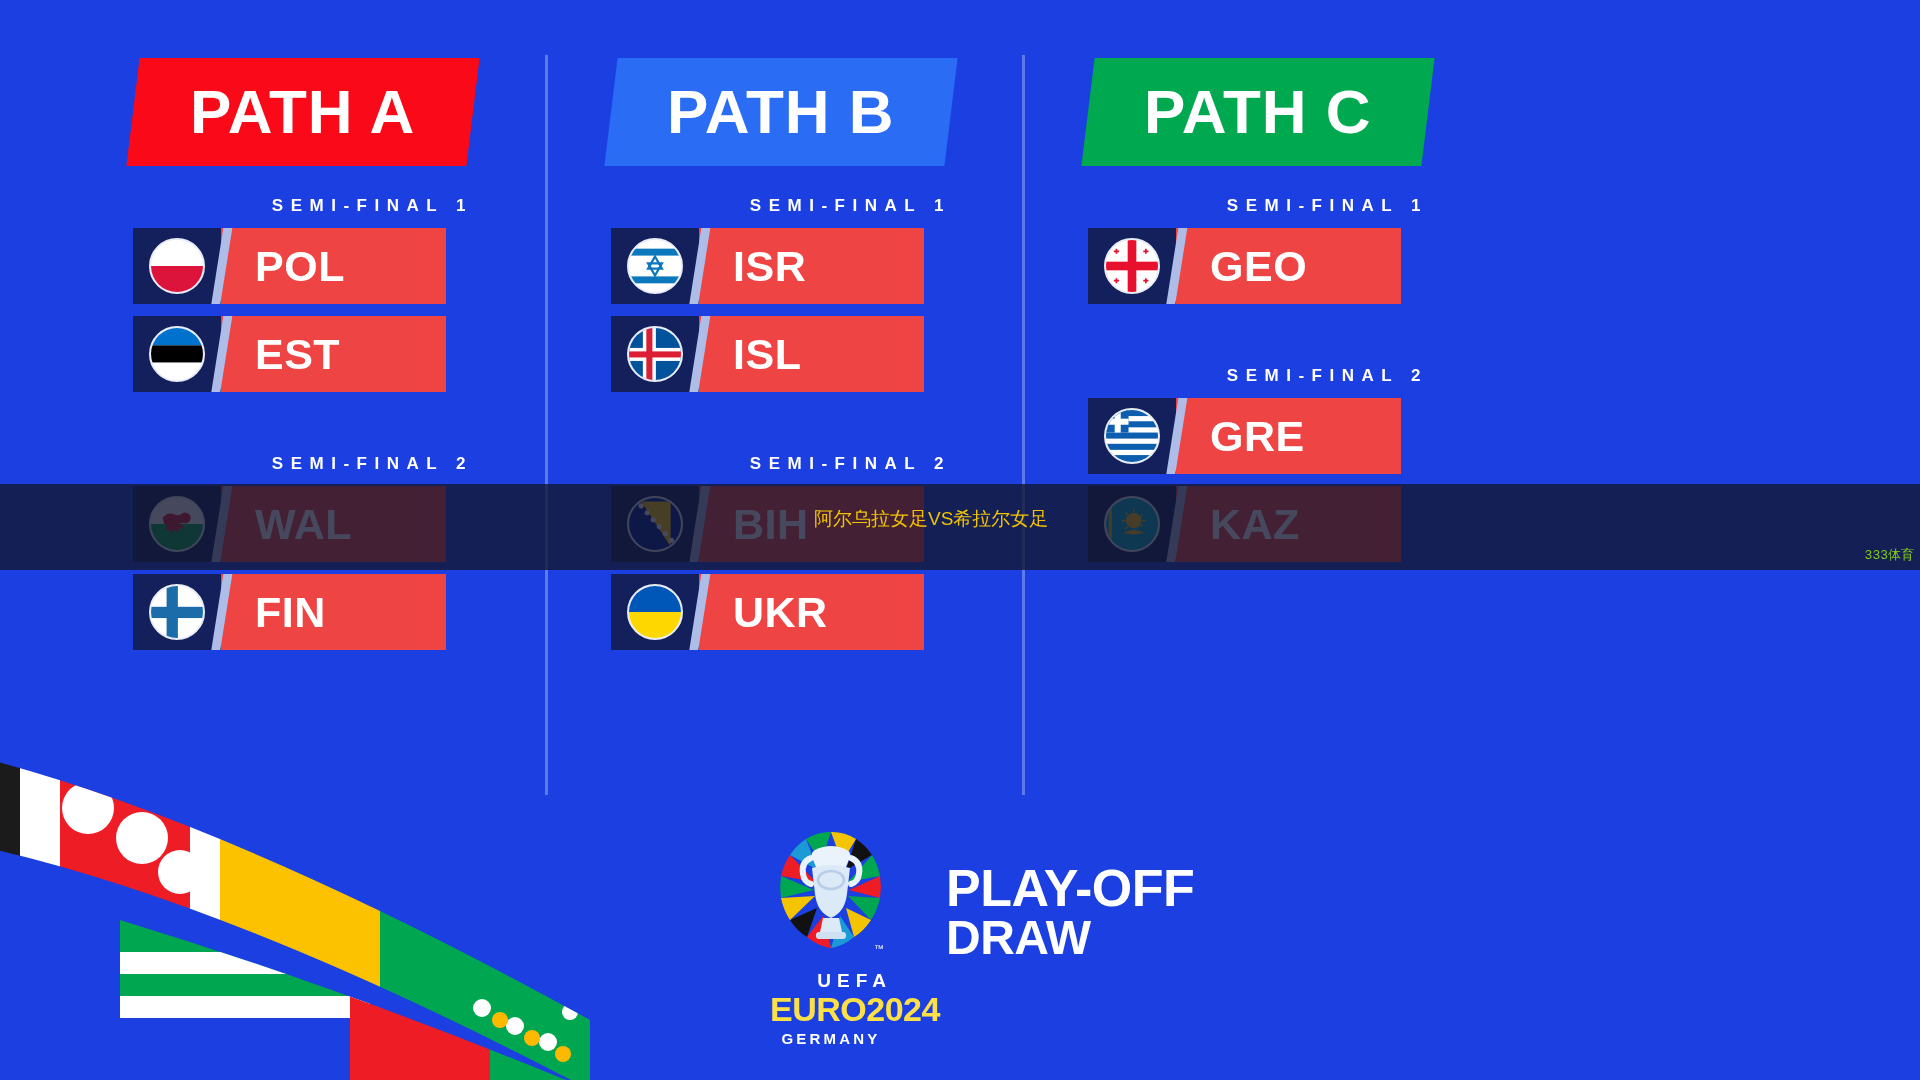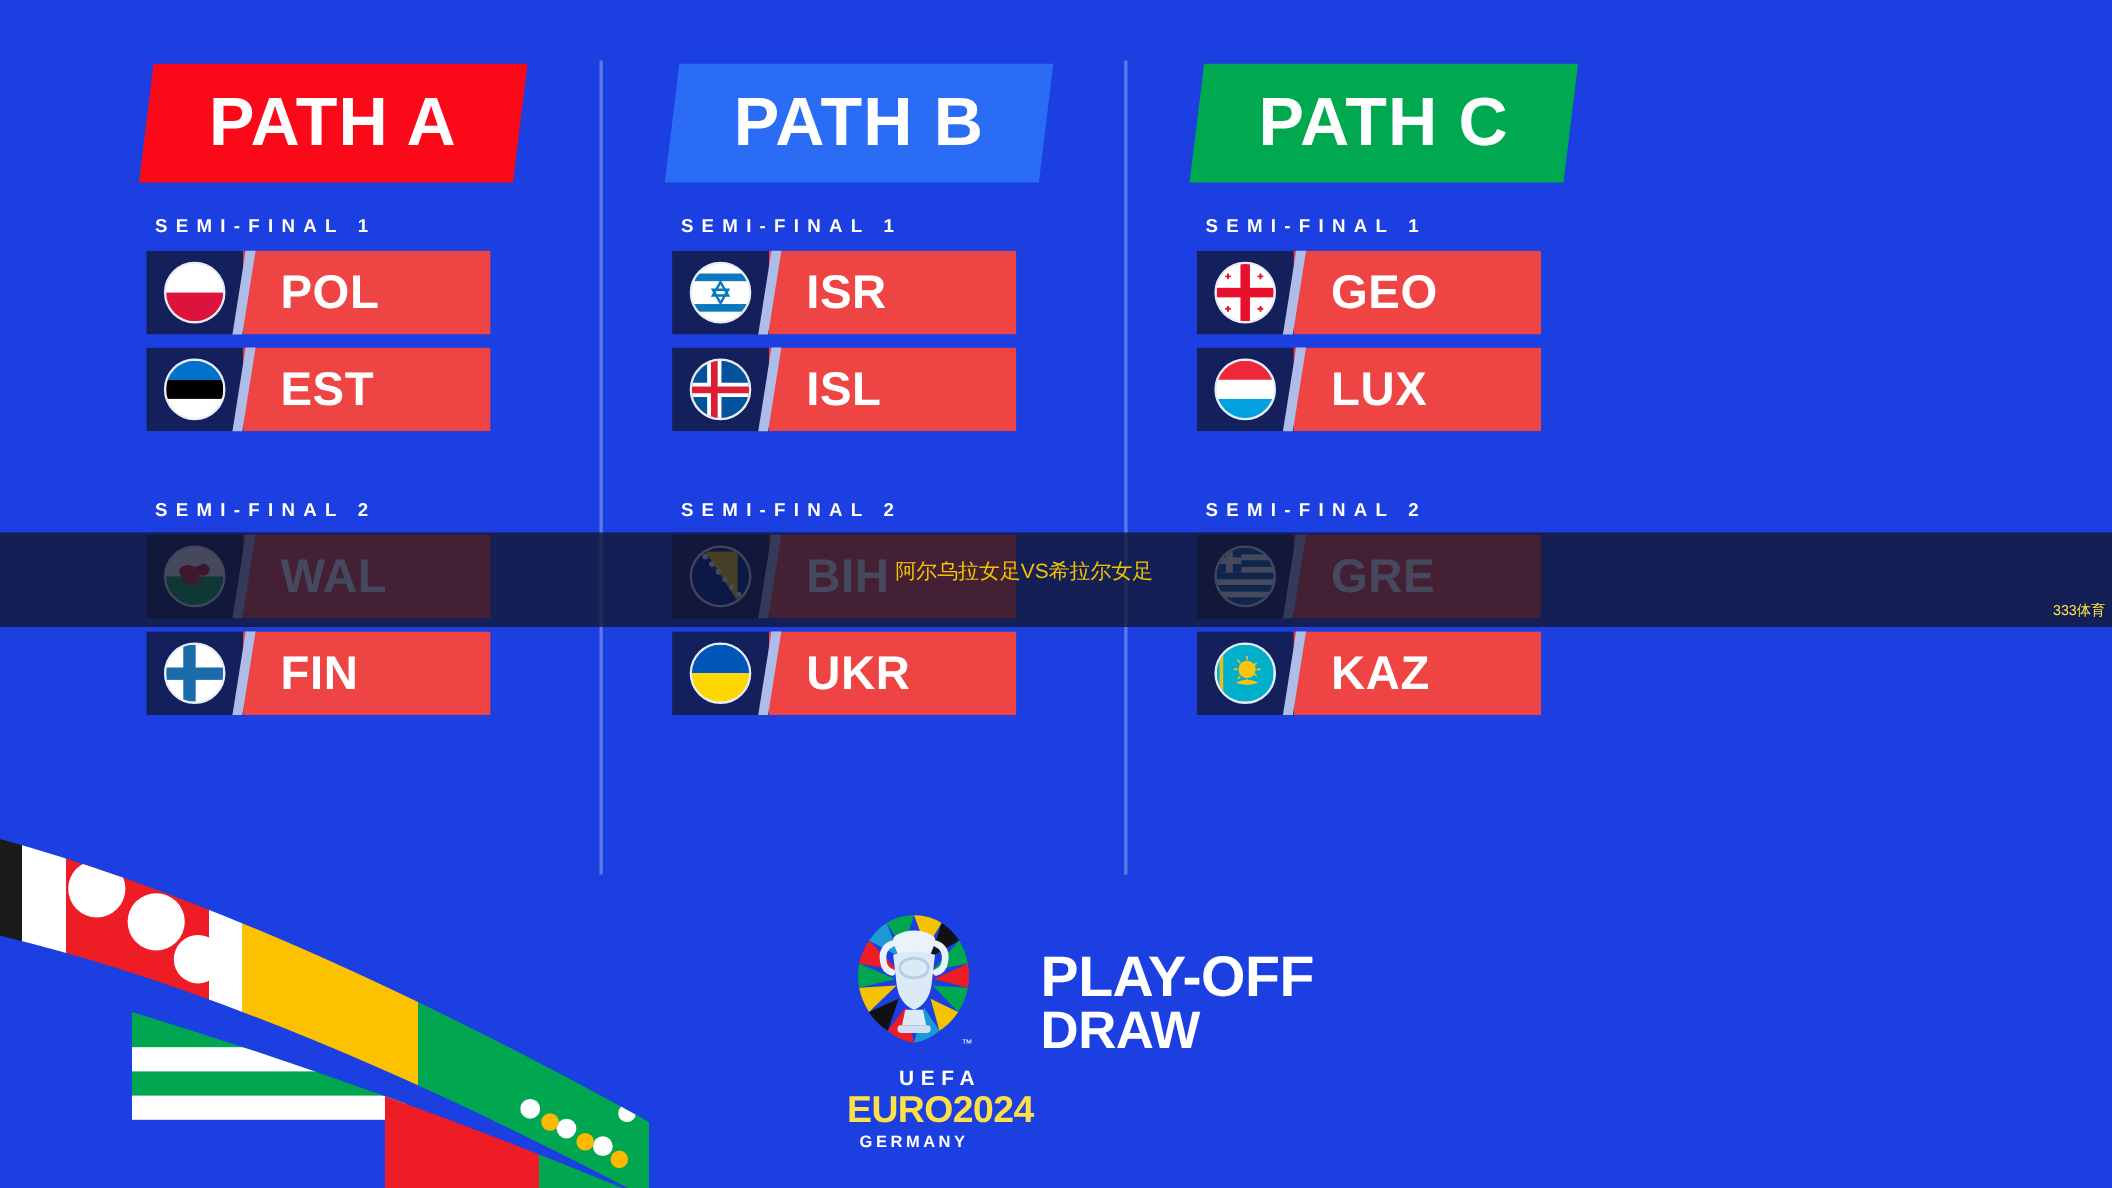--- a/index.html
+++ b/index.html
@@ -28,21 +28,21 @@
   .banner span {
     transform:skewX(7deg);
     font-size:62px; font-weight:800; letter-spacing:1px;
     color:#ffffff; line-height:1;
     white-space:nowrap;
   }
 
   
   .sf-label {
     font-size:17px; font-weight:700; color:#ffffff;
-    letter-spacing:7.5px; margin-left:8px;
+    letter-spacing:7.5px; margin-left:8px;text-align:right;
   }
 
   
   .team-card {
     height:76px; width:313px;
     display:flex; align-items:stretch;
     position:relative; overflow:hidden;
     margin-top:12px;
   }
   .flag-pane {
@@ -103,22 +103,23 @@
     background:rgba(18,22,48,0.78);
     z-index:50; pointer-events:none;
   }
   #overlay-text {
     position:absolute; left:814px; top:506px;
     font-size:19px; color:#f2c200; z-index:51;
     white-space:nowrap;
   }
   #watermark {
     position:absolute; right:6px; top:546px;
-    font-size:13px; color:#fde047; z-index:51;
+    font-size:13px; color:#84cc16; z-index:51;
     white-space:nowrap;
+    font-family:Liberation Mono, monospace;
   }
 
   
   #ribbon { position:absolute; left:-30px; top:690px; width:620px; height:400px; z-index:5; }
 </style>
 </head>
 <body>
 
 <div id="stage">
 
@@ -303,35 +304,20 @@
                   <path d="M45 10h2v2h2v2h-2v2h-2v-2h-2v-2h2z"></path>
                   <path d="M11 44h2v2h2v2h-2v2h-2v-2H9v-2h2z"></path>
                   <path d="M45 44h2v2h2v2h-2v2h-2v-2h-2v-2h2z"></path>
                 </g>
               </svg>
           </div>
         </div>
         <div class="slash"></div>
         <div class="name-pane">
           <span>GEO</span>
-        </div>
-      </div>
-      <div class="team-card">
-        <div class="flag-pane">
-          <div class="flag-circle">
-            <svg viewBox="0 0 60 60" width="100%" height="100%">
-                <rect width="60" height="20" fill="#ed2939"></rect>
-                <rect y="20" width="60" height="20" fill="#fff"></rect>
-                <rect y="40" width="60" height="20" fill="#00a1de"></rect>
-              </svg>
-          </div>
-        </div>
-        <div class="slash"></div>
-        <div class="name-pane">
-          <span>LUX</span>
         </div>
       </div>
     </div>
     <div style="margin-top:62px;">
       <div class="sf-label">SEMI-FINAL 2</div>
       <div class="team-card">
         <div class="flag-pane">
           <div class="flag-circle">
             <svg viewBox="0 0 60 60" width="100%" height="100%">
                 <rect width="60" height="60" fill="#fff"></rect>

